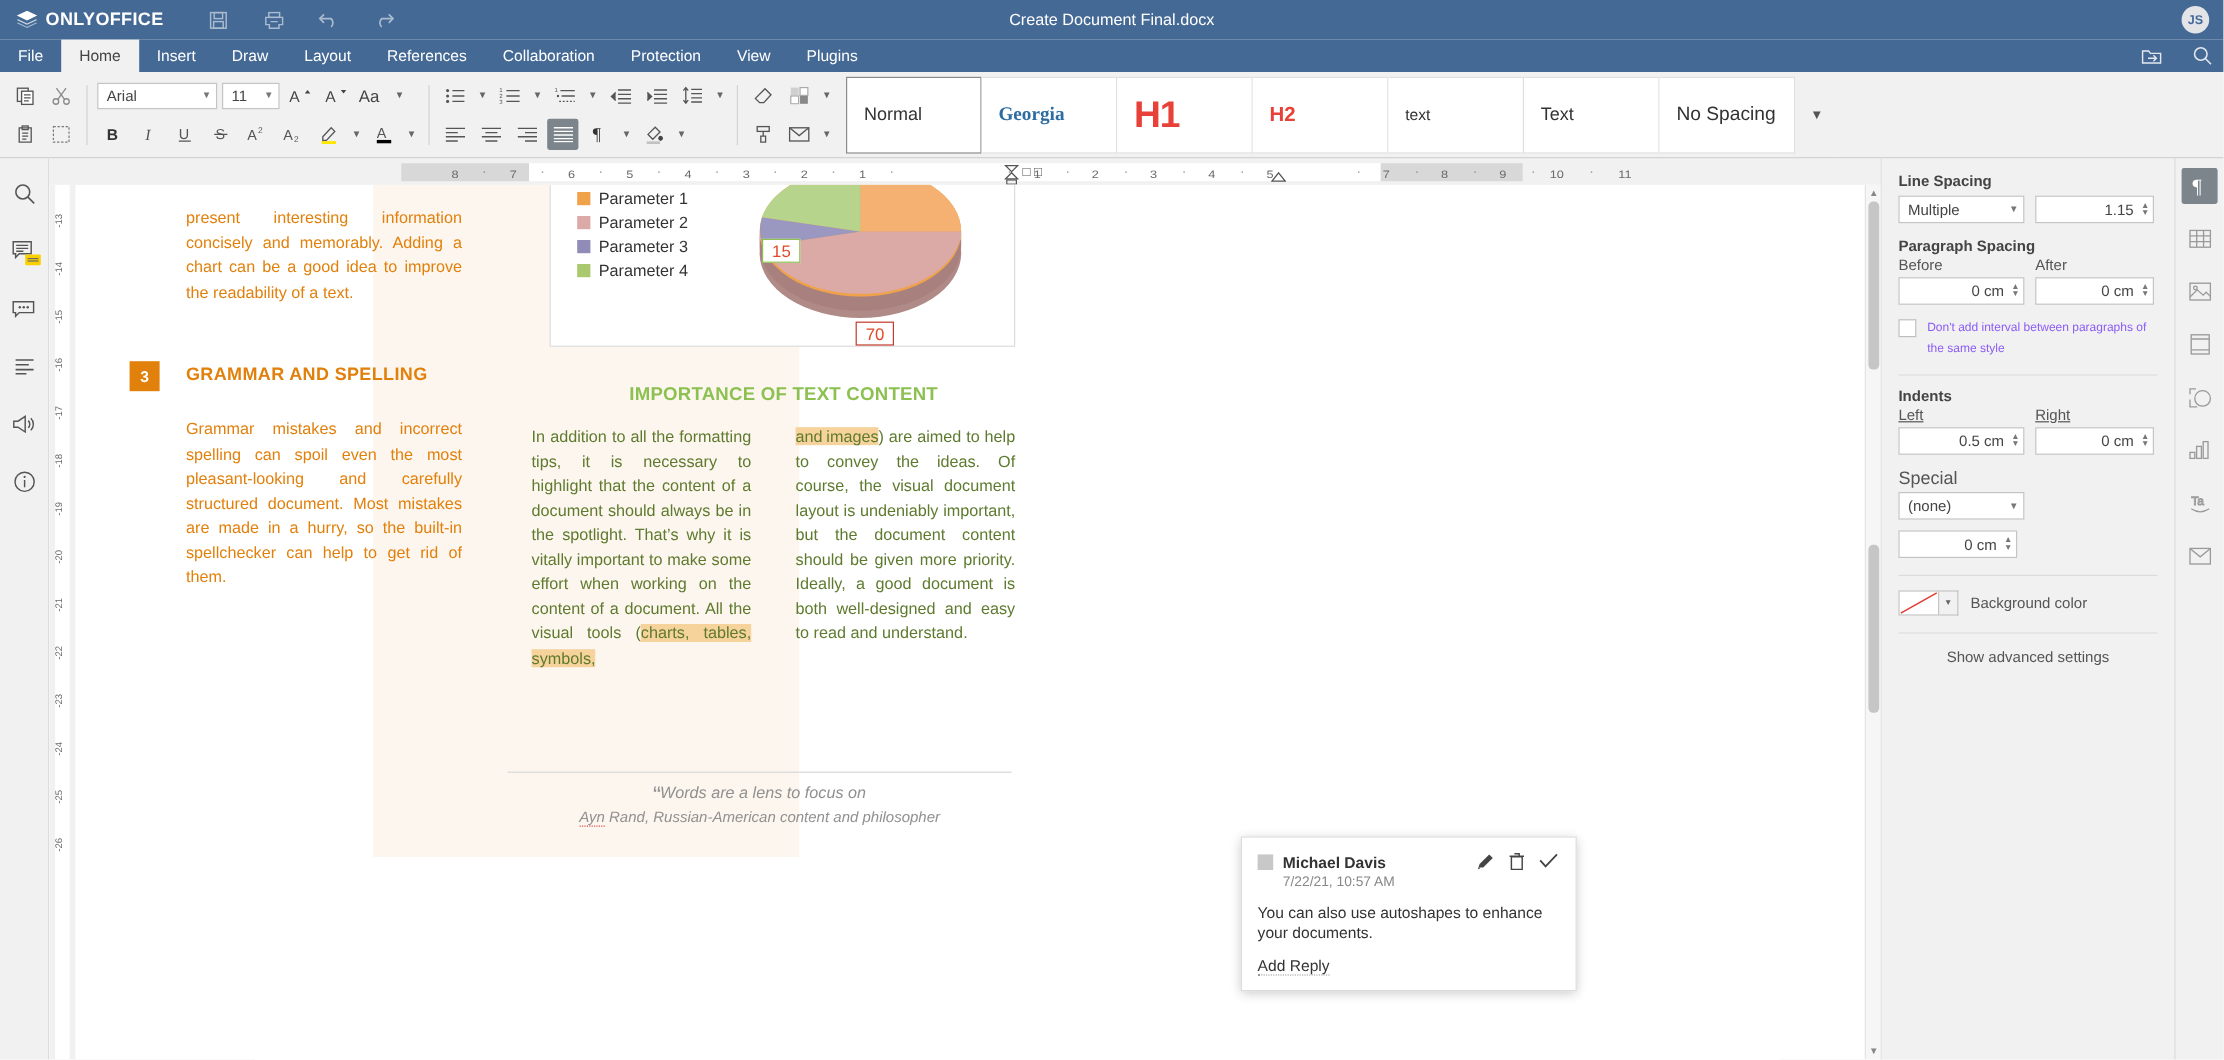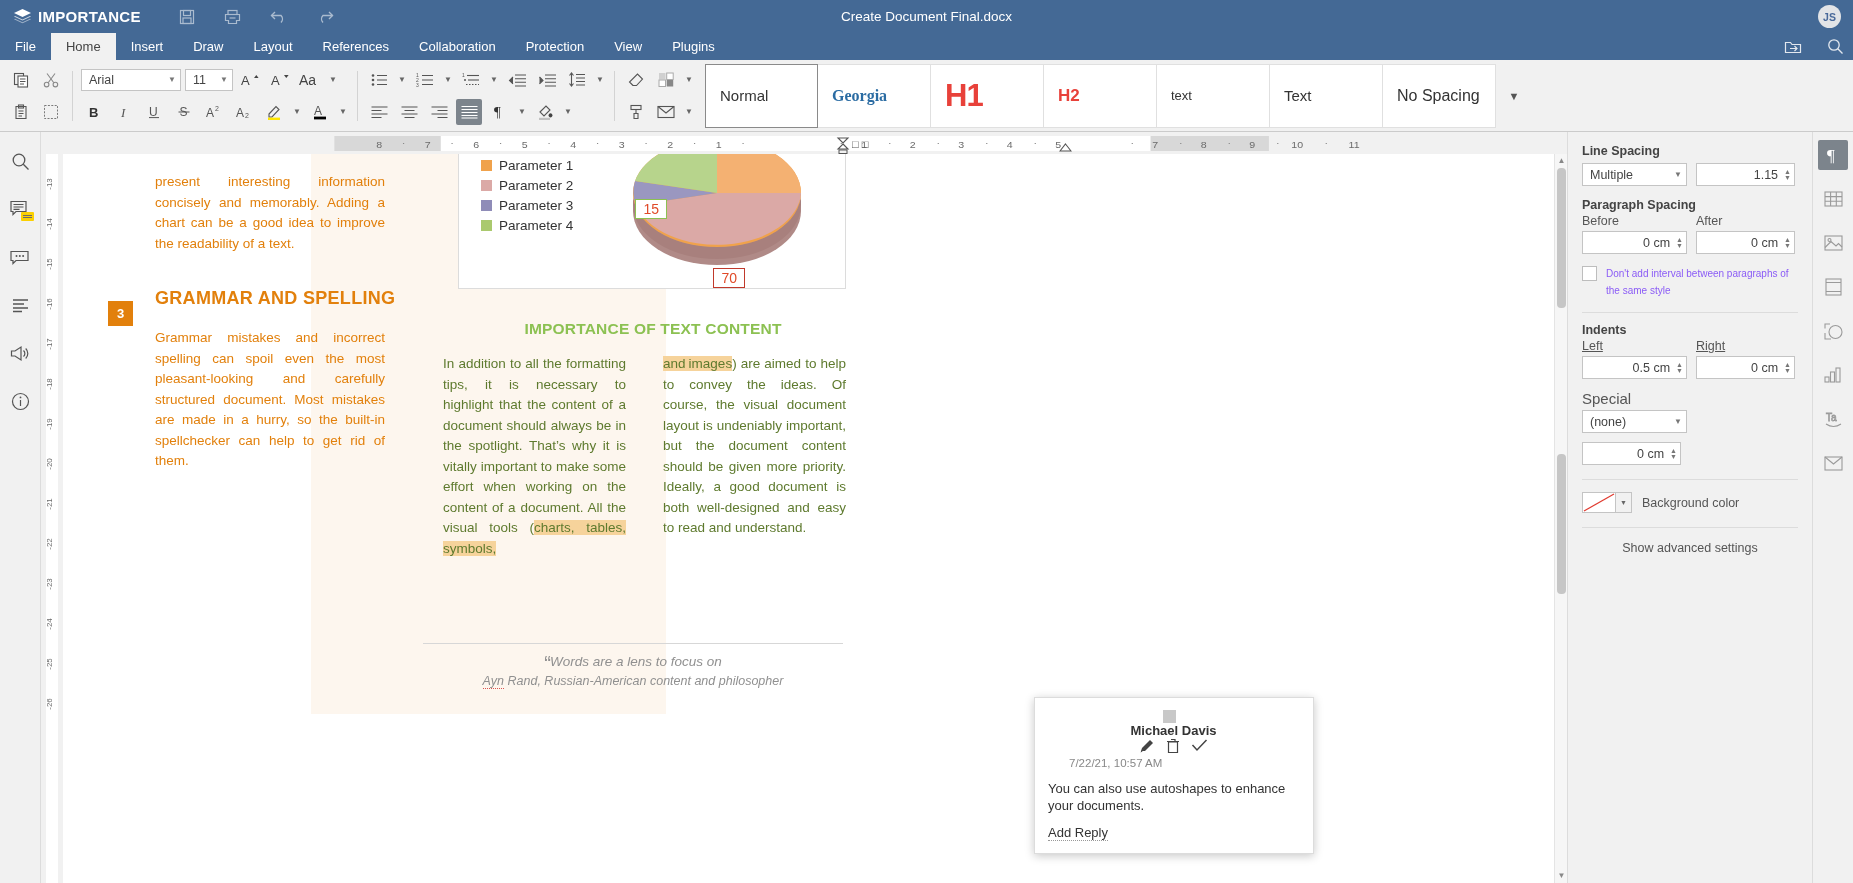--- a/index.html
+++ b/index.html
@@ -118,25 +118,25 @@
   .orange-p {
     position:absolute; left:92px; top:18px; width:230px;
     color:#e2800c; font-size:13.5px; line-height:20.5px; text-align:justify;
   }
   .num-box {
     position:absolute; left:45px; top:147px; width:25px; height:25px;
     background:#e2800c; color:#fff; font-size:13px; font-weight:bold;
     display:flex; align-items:center; justify-content:center;
   }
   .sec-head {
-    position:absolute; left:92px; top:134px; color:#e2800c; font-size:18px;
+    position:absolute; left:92px; top:150px; color:#e2800c; font-size:15px;
     font-weight:bold; letter-spacing:.3px;
   }
   .orange-p2 {
-    position:absolute; left:92px; top:174px; width:230px;
+    position:absolute; left:92px; top:194px; width:230px;
     color:#e2800c; font-size:13.5px; line-height:20.5px; text-align:justify;
   }
   
   .chart-box {
     position:absolute; left:395px; top:-20px; width:388px; height:155px;
     border:1px solid #dcdcdc; background:#fff;
   }
   .chart-legend { position:absolute; left:22px; top:20px; }
   .legrow { display:flex; align-items:center; gap:7px; height:20px; font-size:13.5px; color:#333;}
   .legswatch { width:11px; height:11px; }
@@ -169,21 +169,21 @@
     position:absolute; left:360px; top:520px; width:420px; text-align:center;
     color:#909090; font-size:12.5px; font-style:italic;
   }
   .spell { border-bottom:1.5px dotted #d9534f;text-align:right; }
   
   .comment {
     position:absolute; left:971px; top:543px; width:280px;
     background:#fff; border:1px solid #dcdcdc; box-shadow:0 2px 9px rgba(0,0,0,.22);
     padding:12px 14px 12px 13px; z-index:40;
   }
-  .cm-head { display:flex; align-items:center;flex-direction:column; }
+  .cm-head { display:flex; align-items:center; }
   .cm-av { width:13px; height:13px; background:#c8c8c8; margin-right:8px;}
   .cm-name { font-size:13px; font-weight:bold; color:#333; flex:1;}
   .cm-acts { display:flex; gap:11px; color:#555;}
   .cm-acts span { cursor:pointer; }
   .cm-date { font-size:11.5px; color:#888; margin:3px 0 0 21px;}
   .cm-text { font-size:13px; color:#333; margin:11px 0 0 0; line-height:17px;}
   .cm-reply { font-size:13px; color:#333; margin-top:11px; border-bottom:1px dotted #999; display:inline-block; cursor:pointer;}
   
   .vscroll { width:13px; background:#f6f6f6; position:relative; border-left:1px solid #e4e4e4;}
   .vthumb { position:absolute; left:2px; width:9px; background:#c6c6c6; border-radius:4px;}
@@ -194,21 +194,21 @@
 
 <div class="titlebar">
   <div class="brand">
     <span class="brand-logo">
       <svg width="17" height="15" viewBox="0 0 17 15">
           <path d="M8.5 0 L17 4 L8.5 8 L0 4 Z" fill="#fff"></path>
           <path d="M8.5 10.5 L16 7 L17 7.6 L8.5 11.6 L0 7.6 L1 7 Z" fill="#fff" opacity=".75"></path>
           <path d="M8.5 13.2 L16 9.7 L17 10.3 L8.5 14.3 L0 10.3 L1 9.7 Z" fill="#fff" opacity=".5"></path>
         </svg>
     </span>
-    <span class="brand-name">IMPORTANCE</span>
+    <span class="brand-name">ONLYOFFICE</span>
   </div>
   <div class="tb-icons">
     <span class="tb-ico">
       <svg width="16" height="16" viewBox="0 0 16 16" fill="none" stroke="#fff" stroke-width="1.2">
           <rect x="1.5" y="1.5" width="13" height="13"></rect>
           <rect x="4.5" y="1.5" width="7" height="5"></rect>
           <rect x="4" y="9" width="8" height="5.5"></rect>
         </svg>
     </span>
     <span class="tb-ico">

